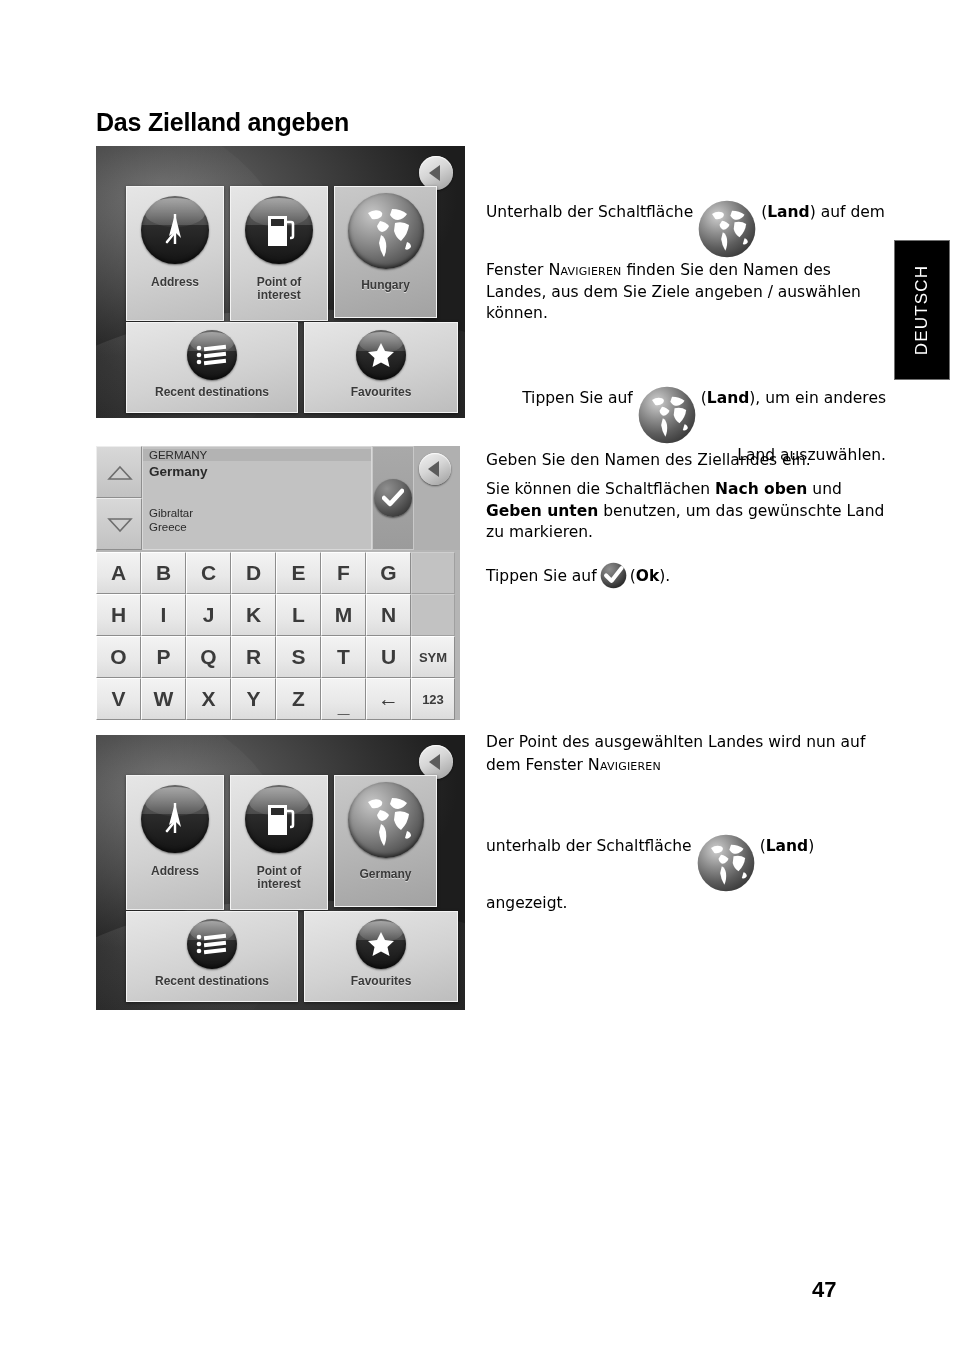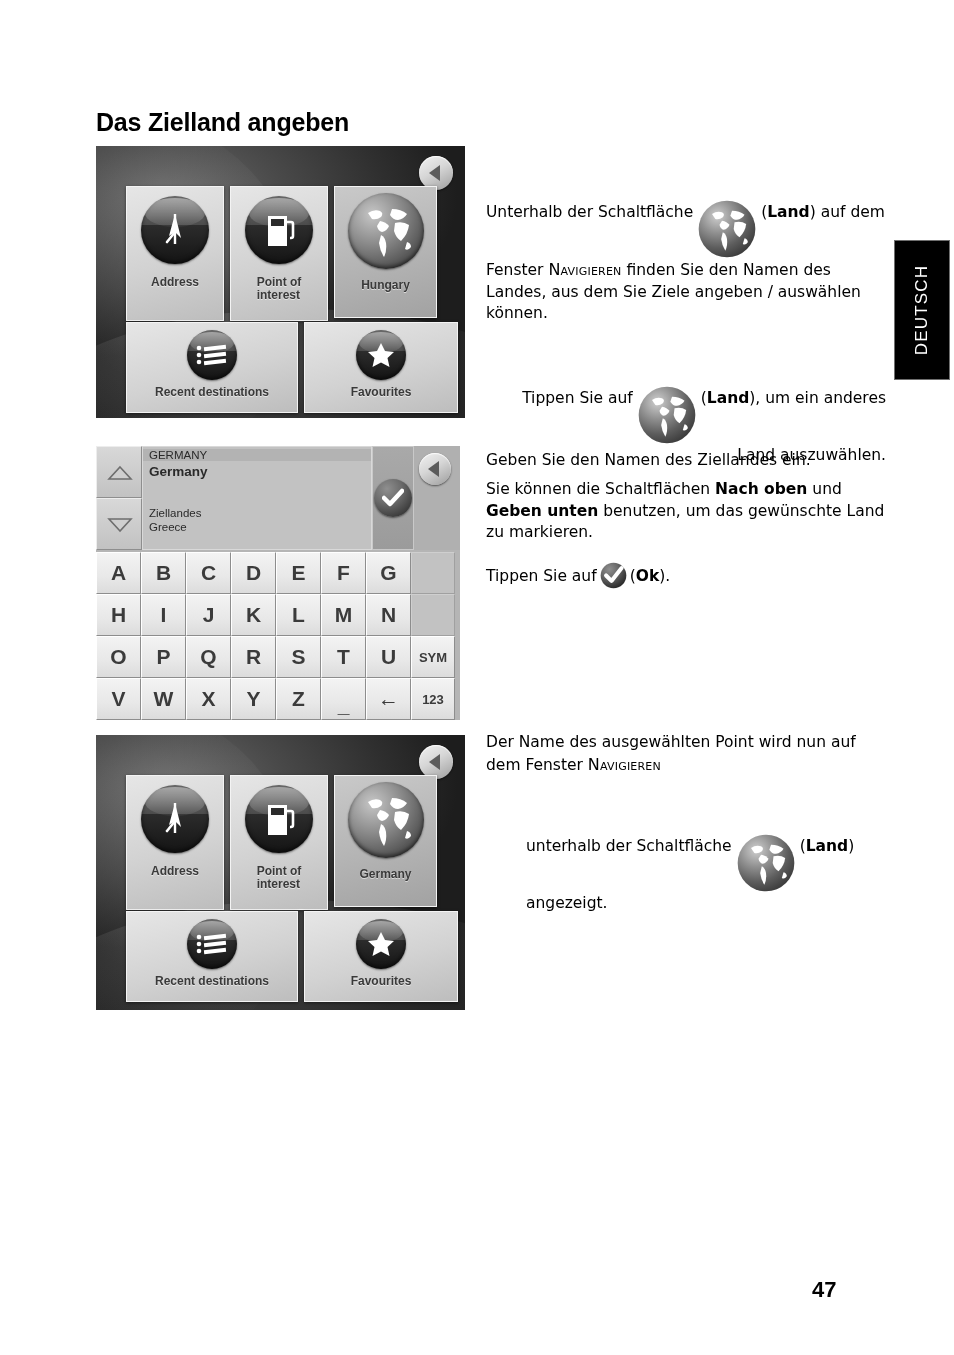--- a/index.html
+++ b/index.html
@@ -121,20 +121,21 @@
     align-items: center;
     justify-content: flex-start;
   }
   .tile.sel {
     background: linear-gradient(165deg, #c9c9c9 0%, #b4b4b4 55%, #a2a2a2 100%);
   }
   .tile .tile-label {
     font-family: "Liberation Sans", sans-serif;
     font-weight: bold;
     color: #3a3a3a;
+    text-align: center;
     line-height: 1.05;
     font-size: 12px;
     text-shadow: 0 1px 0 rgba(255,255,255,0.55);
   }
 
   
   .bubble {
     border-radius: 50%;
     background: linear-gradient(180deg, #6e6e6e 0%, #4c4c4c 42%, #2c2c2c 43%, #141414 100%);
     box-shadow: inset 0 -2px 4px rgba(0,0,0,0.6), 0 1px 2px rgba(0,0,0,0.5);
@@ -383,21 +384,21 @@
           <svg width="26" height="16" viewBox="0 0 26 16">
               <path d="M13 14 L2 2 L24 2 Z" fill="#cfcfcf" stroke="#6e6e6e" stroke-width="1.6"></path>
             </svg>
         </div>
       </div>
     </div>
 
     <div class="kb-listbox" style="width:230px; height:104px;">
       <div class="row head" style="margin-top:2px; background:#b3b3b3;">GERMANY</div>
       <div class="row sel" style="margin-top:3px;">Germany</div>
-      <div class="row item" style="margin-top:28px;">Ziellandes</div>
+      <div class="row item" style="margin-top:28px;">Gibraltar</div>
       <div class="row item" style="margin-top:2px;">Greece</div>
     </div>
 
     <div class="ok-col" style="width:42px; height:104px;">
       <div class="ok-circle">
         <svg width="22" height="20" viewBox="0 0 22 20" aria-hidden="true">
           <path d="M2 10 L8 16 L20 3" stroke="#ffffff" stroke-width="4.5" fill="none" stroke-linecap="round" stroke-linejoin="round"></path>
         </svg>
       </div>
     </div>
@@ -577,24 +578,24 @@
               <stop offset="78%" stop-color="#3f3f3f"></stop>
               <stop offset="100%" stop-color="#262626"></stop>
             </radialGradient>
           </defs>
           <circle cx="20" cy="20" r="19" fill="url(#ok1)"></circle>
           <path d="M9 20 L17 28 L32 9" stroke="#ffffff" stroke-width="6" fill="none" stroke-linecap="round" stroke-linejoin="round"></path>
         </svg></span><span>(</span><b>Ok</b><span>).</span></p>
 </div>
 
 <div class="text-col" style="top:732px;">
-  <p class="para"><span>Der Name des ausgewählten Point wird nun auf dem Fenster </span><span class="sc">Navigieren</span></p>
-</div>
-
-<div class="text-col" style="top:833px;margin-left:40px;">
+  <p class="para"><span>Der Point des ausgewählten Landes wird nun auf dem Fenster </span><span class="sc">Navigieren</span></p>
+</div>
+
+<div class="text-col" style="top:833px;">
   <p class="para"><span>unterhalb der Schaltfläche</span><span class="inline-globe"><svg width="60" height="60" viewBox="0 0 72 72" aria-hidden="true">
           <defs>
             <radialGradient id="g3" cx="33%" cy="27%" r="78%">
               <stop offset="0%" stop-color="#cfcfcf"></stop>
               <stop offset="38%" stop-color="#919191"></stop>
               <stop offset="72%" stop-color="#5d5d5d"></stop>
               <stop offset="100%" stop-color="#3c3c3c"></stop>
             </radialGradient>
           </defs>
           <circle cx="36" cy="36" r="34" fill="url(#g3)"></circle>

